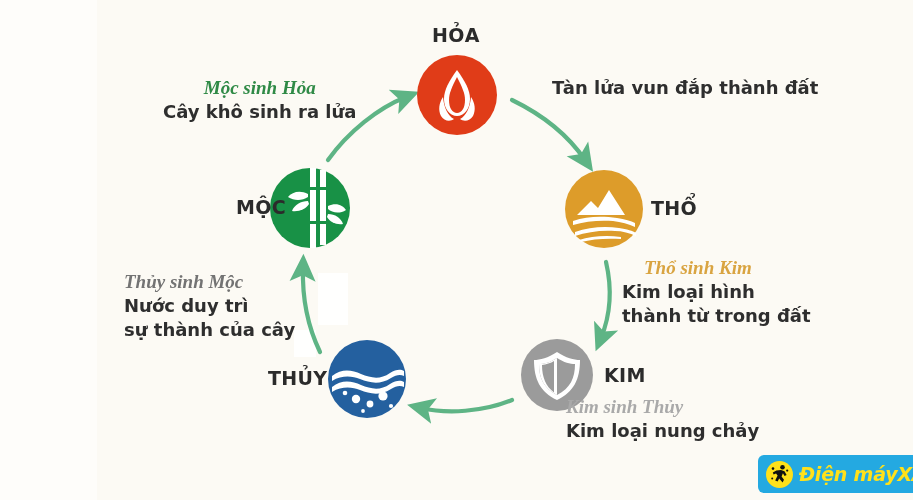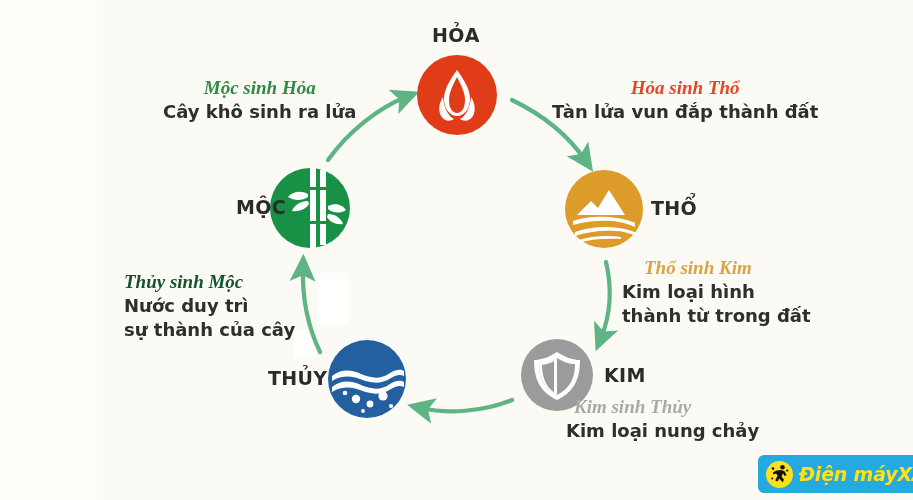--- a/index.html
+++ b/index.html
@@ -73,24 +73,24 @@
   #cap-moc-hoa{left:163px;top:76px;text-align:center;}
   #cap-moc-hoa .title{color:#2f8a46;}
 
   #cap-hoa-tho{left:552px;top:76px;text-align:center;}
   #cap-hoa-tho .title{color:#e8432a;}
 
   #cap-tho-kim{left:622px;top:256px;text-align:left;}
   #cap-tho-kim .title{color:#d9a441;margin-left:22px;}
 
   #cap-kim-thuy{left:566px;top:395px;text-align:left;}
-  #cap-kim-thuy .title{color:#a9a9a9;margin-left:8px;}
+  #cap-kim-thuy .title{color:#a9a9a9;}
 
   #cap-thuy-moc{left:124px;top:270px;text-align:left;}
-  #cap-thuy-moc .title{color:#14532d;}
+  #cap-thuy-moc .title{color:#737373;}
 
   
   #logo{
     position:absolute;left:711px;top:455px;width:218px;height:38px;
     background:#24a9e1;border-radius:6px;
     display:flex;align-items:center;margin-left:47px;
   }
   #logo .badge{
     width:27px;height:27px;border-radius:50%;
     background:#ffe11a;margin-left:8px;flex:0 0 auto;
@@ -204,21 +204,20 @@
     </svg>
   </div>
   <div class="elname" id="lbl-moc">MỘC</div>
 
   <div class="cap" id="cap-moc-hoa">
     <span class="title">Mộc sinh Hỏa</span>
     <span class="desc">Cây khô sinh ra lửa</span>
   </div>
 
   <div class="cap" id="cap-hoa-tho">
-    <span class="title">Hỏa sinh Thổ</span>
     <span class="desc">Tàn lửa vun đắp thành đất</span>
   </div>
 
   <div class="cap" id="cap-tho-kim">
     <span class="title">Thổ sinh Kim</span>
     <span class="desc">Kim loại hình</span>
     <span class="desc">thành từ trong đất</span>
   </div>
 
   <div class="cap" id="cap-kim-thuy">

